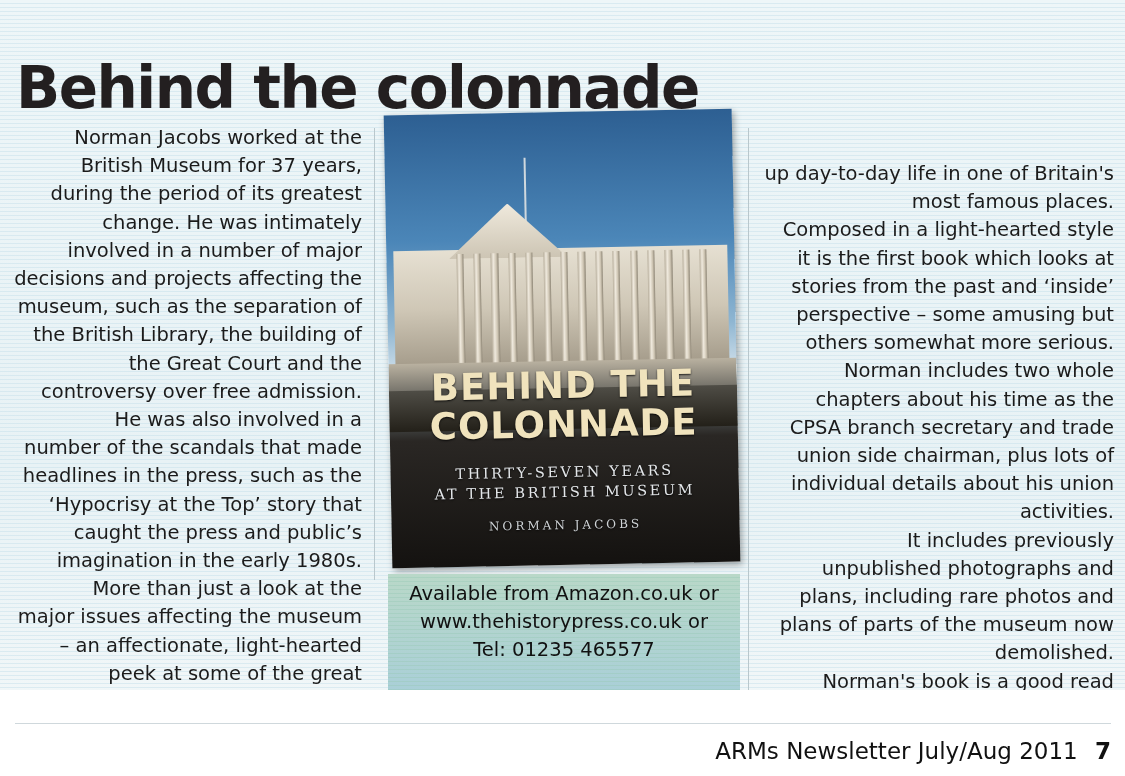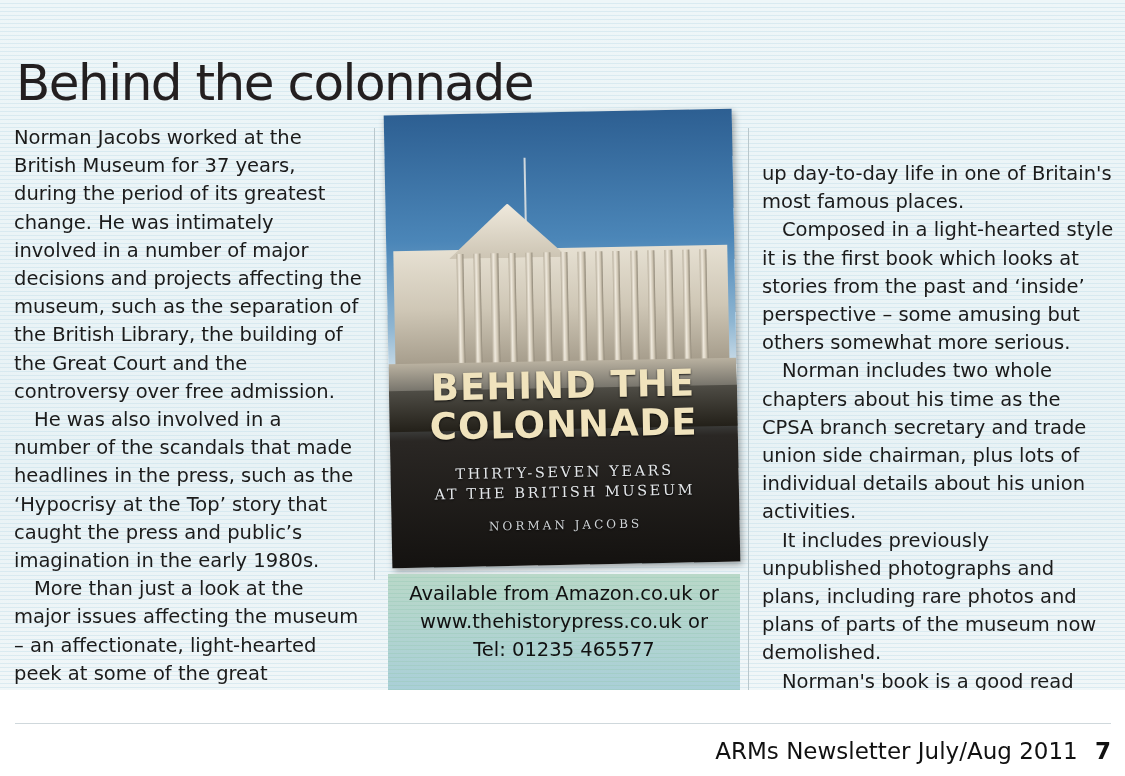--- a/index.html
+++ b/index.html
@@ -37,35 +37,36 @@
     background: #ffffff;
   }
 
   
   .headline {
     position: absolute;
     left: 16px;
     top: 6px;
     width: 1090px;
     font-family: "DejaVu Sans", sans-serif;
-    font-weight: normal;
-    font-size: 50px;
+    font-weight: bold;
+    font-size: 58px;
     line-height: 86px;
     letter-spacing: -1.5px;
     color: #231f20;
     white-space: nowrap;
   }
 
   
   .col {
     position: absolute;
     font-family: "DejaVu Sans", sans-serif;
     font-size: 19.5px;
     line-height: 28.2px;
     color: #1b1b1b;
+    text-align: right;
   }
   .col p {
     margin: 0;
   }
   .col p.indent {
     text-indent: 20px;
   }
 
   .col-left {
     left: 14px;

